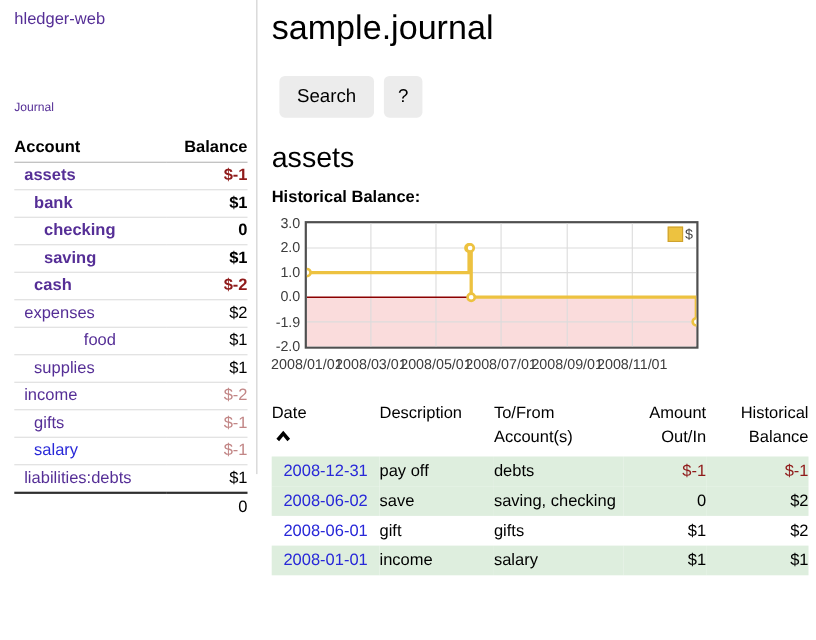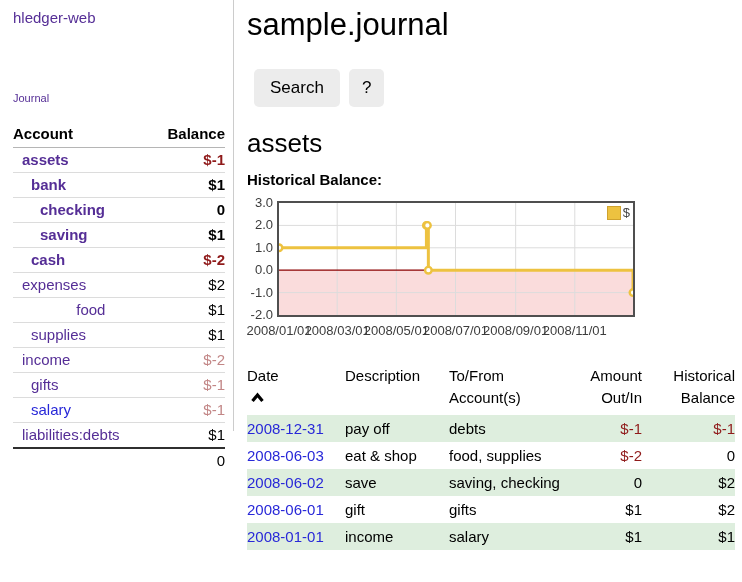--- a/index.html
+++ b/index.html
@@ -55,21 +55,21 @@
   .legend .swatch{width:12px;height:12px;background:#EDC240;border:1px solid #cfa22e;}
   .legend .lbl{font-size:13px;color:#444;margin-left:2px;}
 
   
   table.register{border-collapse:collapse;margin-top:22px;width:488px;font-size:15px;}
   table.register th{font-weight:normal;text-align:left;vertical-align:top;padding:2px 0 6px 0;line-height:22px;}
   table.register th span{display:block;}
   table.register th.r, table.register td.r{text-align:right;}
   table.register td{padding:3px 0;vertical-align:top;line-height:21px;}
   tr.green td{background:#DEEEDE;}
-  .c-date{width:98px;} .c-desc{width:104px;} .c-acct{width:118px;padding-right:8px;} .c-amt{width:75px;}
+  .c-date{width:98px;text-align:center;} .c-desc{width:104px;} .c-acct{width:118px;padding-right:8px;} .c-amt{width:75px;}
   td.date a{color:#2828D8;}
   td.amt.neg, td.hbal.neg{color:#8F1A1A;}
   .caret{vertical-align:baseline;margin-left:3px;}
 </style>
 </head>
 <body>
 
 <div class="divider"></div>
 
 <aside class="sidebar">
@@ -174,21 +174,21 @@
         </svg>
       <div class="legend">
         <span class="swatch"></span>
         <span class="lbl">$</span>
       </div>
     </div>
   <div class="ylab" style="top: -6px;">3.0</div>
       <div class="ylab" style="top: 16.4px;">2.0</div>
       <div class="ylab" style="top: 38.8px;">1.0</div>
       <div class="ylab" style="top: 61.2px;">0.0</div>
-      <div class="ylab" style="top: 83.6px;">-1.0</div>
+      <div class="ylab" style="top: 83.6px;">-1.9</div>
       <div class="ylab" style="top: 106px;">-2.0</div>
       <div class="xlab" style="left: -3px;">2008/01/01</div>
       <div class="xlab" style="left: 55.1918px;">2008/03/01</div>
       <div class="xlab" style="left: 114.353px;">2008/05/01</div>
       <div class="xlab" style="left: 173.515px;">2008/07/01</div>
       <div class="xlab" style="left: 233.647px;">2008/09/01</div>
       <div class="xlab" style="left: 292.808px;">2008/11/01</div>
     </div>
 
   <table class="register">
@@ -217,27 +217,20 @@
       </tr>
     </thead>
     <tbody id="register-body">
         <tr class="green">
           <td class="c-date date"><a>2008-12-31</a></td>
           <td class="c-desc">pay off</td>
           <td class="c-acct">debts</td>
           <td class="c-amt r amt neg">$-1</td>
           <td class="r hbal neg">$-1</td>
         </tr>
-        <tr>
-          <td class="c-date date"><a>2008-06-03</a></td>
-          <td class="c-desc">eat &amp; shop</td>
-          <td class="c-acct">food, supplies</td>
-          <td class="c-amt r amt neg">$-2</td>
-          <td class="r hbal pos">0</td>
-        </tr>
         <tr class="green">
           <td class="c-date date"><a>2008-06-02</a></td>
           <td class="c-desc">save</td>
           <td class="c-acct">saving, checking</td>
           <td class="c-amt r amt pos">0</td>
           <td class="r hbal pos">$2</td>
         </tr>
         <tr>
           <td class="c-date date"><a>2008-06-01</a></td>
           <td class="c-desc">gift</td>

